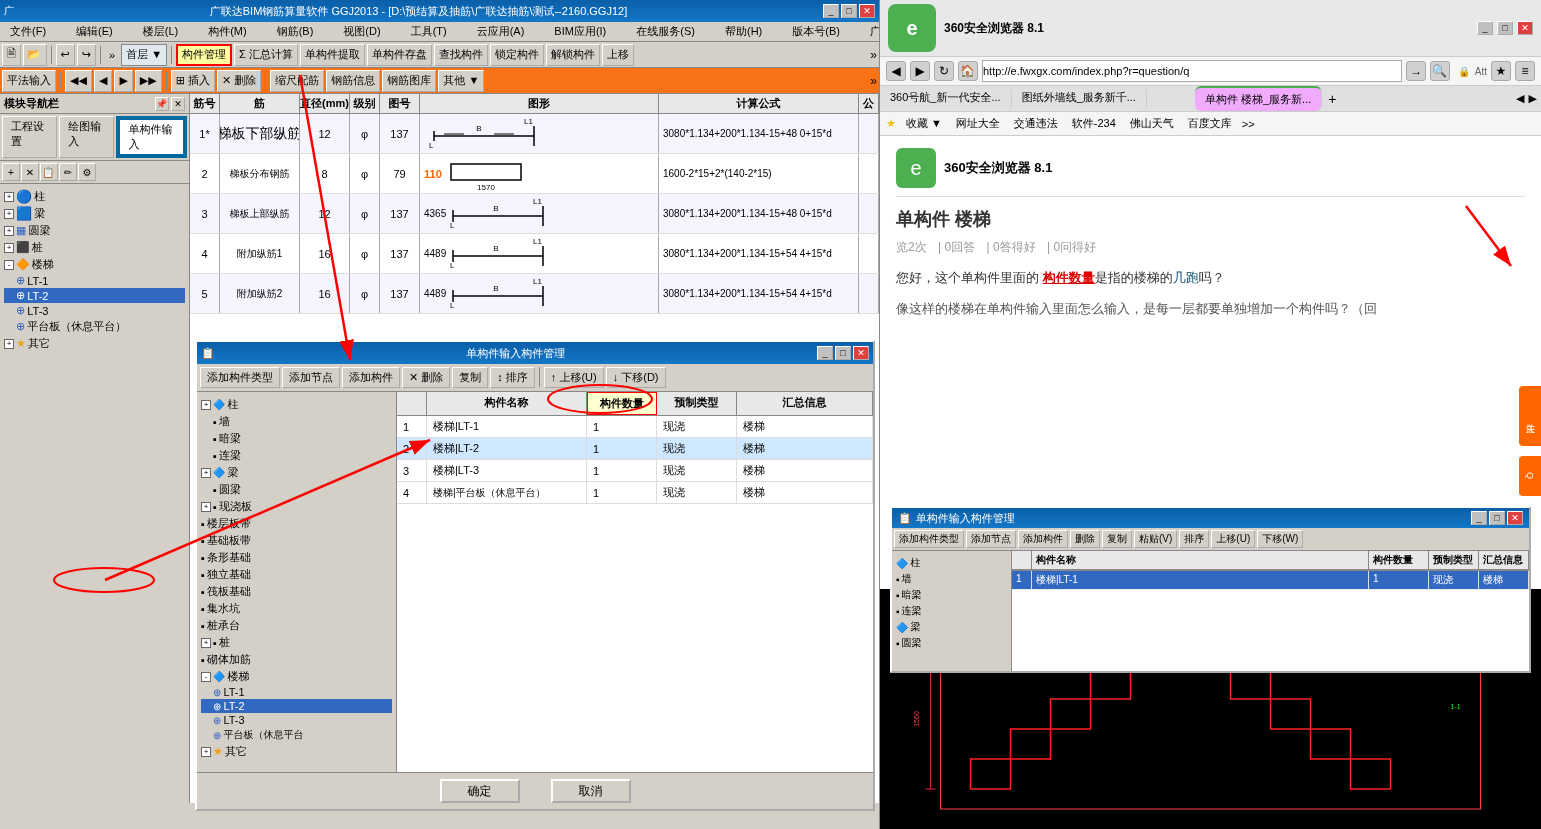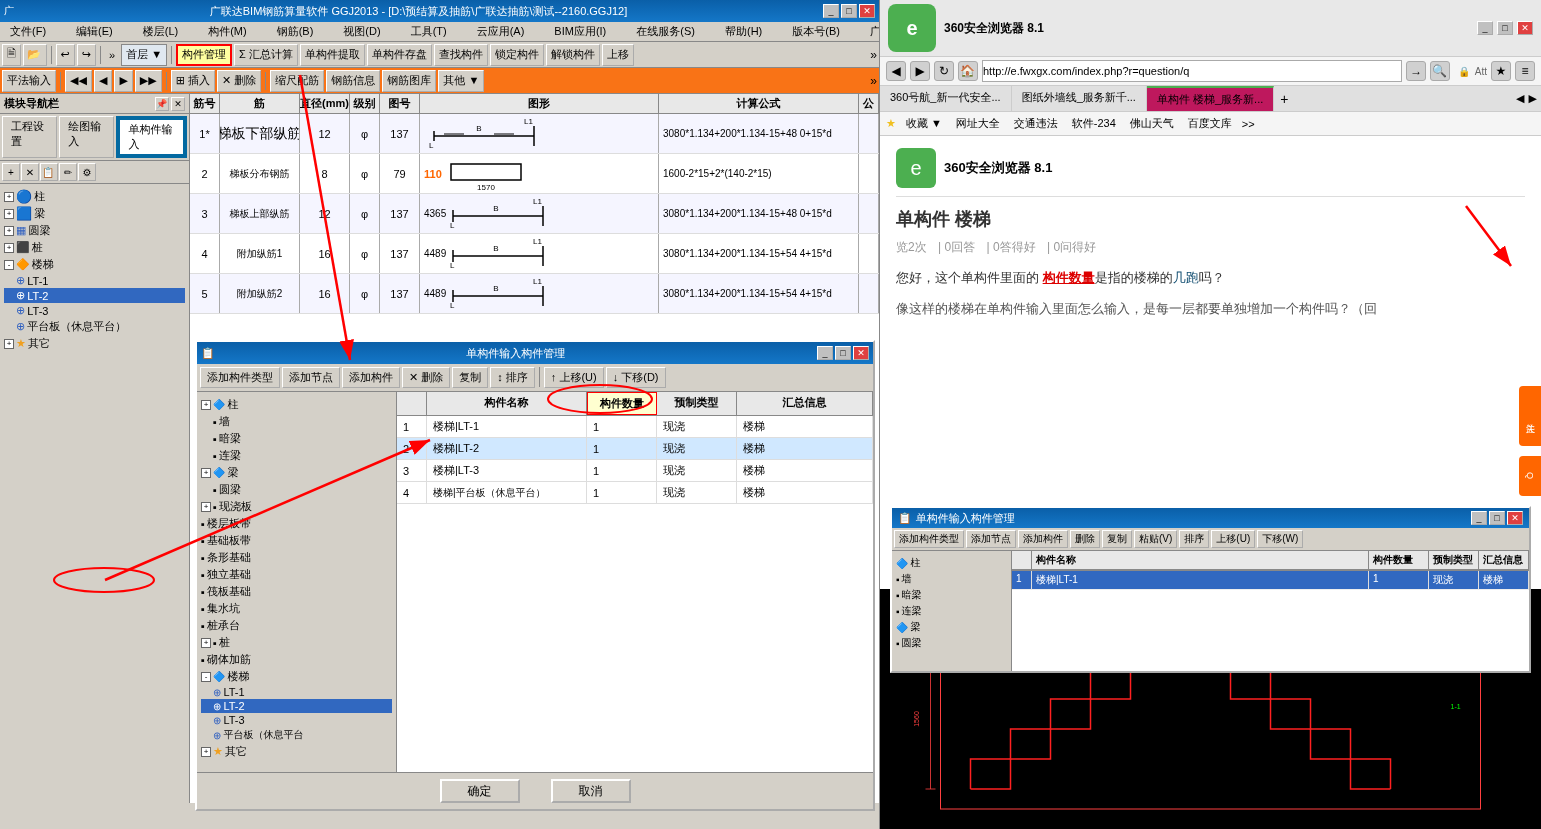--- a/index.html
+++ b/index.html
@@ -66,22 +66,22 @@
     .modal-td { padding: 3px 6px; border-right: 1px solid #ddd; display: flex; align-items: center; }
     .modal-footer { padding: 6px; display: flex; justify-content: center; gap: 31px; border-top: 1px solid #888; background: #d4d0c8; }
     .modal-footer-btn { width: 80px; height: 24px; background: #d4d0c8; border: 2px outset #fff; font-size: 12px; cursor: pointer; }
 
     
     #right-panel { width: 661px; height: 829px; background: #f0f0f0; display: flex; flex-direction: column; overflow: hidden; }
     .browser-nav { display: flex; align-items: center; gap: 4px; padding: 3px 6px; background: #f5f5f5; border-bottom: 1px solid #ccc; }
     .nav-arrow { width: 20px; height: 20px; background: #d0d0d0; border-radius: 3px; display: flex; align-items: center; justify-content: center; font-size: 12px; cursor: pointer; border: 1px solid #aaa; }
     .url-bar { flex: 1; height: 22px; padding: 2px 0; border: 1px solid #aaa; font-size: 11px; background: white; }
     .browser-tabs { display: flex; background: #e0e0e0; border-bottom: 1px solid #ccc; overflow: hidden; }
-    .browser-tab { padding: 4px 10px; font-size: 11px; border-right: 1px solid #ccc; cursor: pointer; background: #e0e0e0; max-width: 160px; overflow: hidden; white-space: nowrap; text-overflow: ellipsis; }
-    .browser-tab.active { background: #be185d; border-top: 2px solid #4caf50; }
+    .browser-tab { padding: 4px 10px; font-size: 11px; border-right: 1px solid #ccc; cursor: pointer; background: #e0e0e0; max-width: 160px; overflow: hidden; white-space: nowrap; text-overflow: ellipsis; border-radius: 6px; }
+    .browser-tab.active { background: #f0abfc; border-top: 2px solid #4caf50; margin-left: 48px; }
     .browser-bookmarks { height: 24px; display: flex; align-items: center; padding: 0 6px; gap: 6px; background: #f5f5f5; border-bottom: 1px solid #ccc; font-size: 11px; overflow: hidden; }
     .bookmark-item { padding: 2px 4px; cursor: pointer; white-space: nowrap; }
 
     
     .browser-content { flex: 1; background: white; overflow: auto; padding: 12px 16px; position: relative; }
     .bc-header { display: flex; align-items: center; gap: 8px; margin-bottom: 8px; }
     .bc-logo { width: 48px; height: 48px; background: #4caf50; border-radius: 8px; display: flex; align-items: center; justify-content: center; color: white; font-weight: bold; font-size: 20px; }
 
     .qa-title { font-size: 18px; color: #333; margin-bottom: 8px; font-weight: bold; }
     .qa-stats { color: #999; font-size: 12px; margin-bottom: 12px; }

